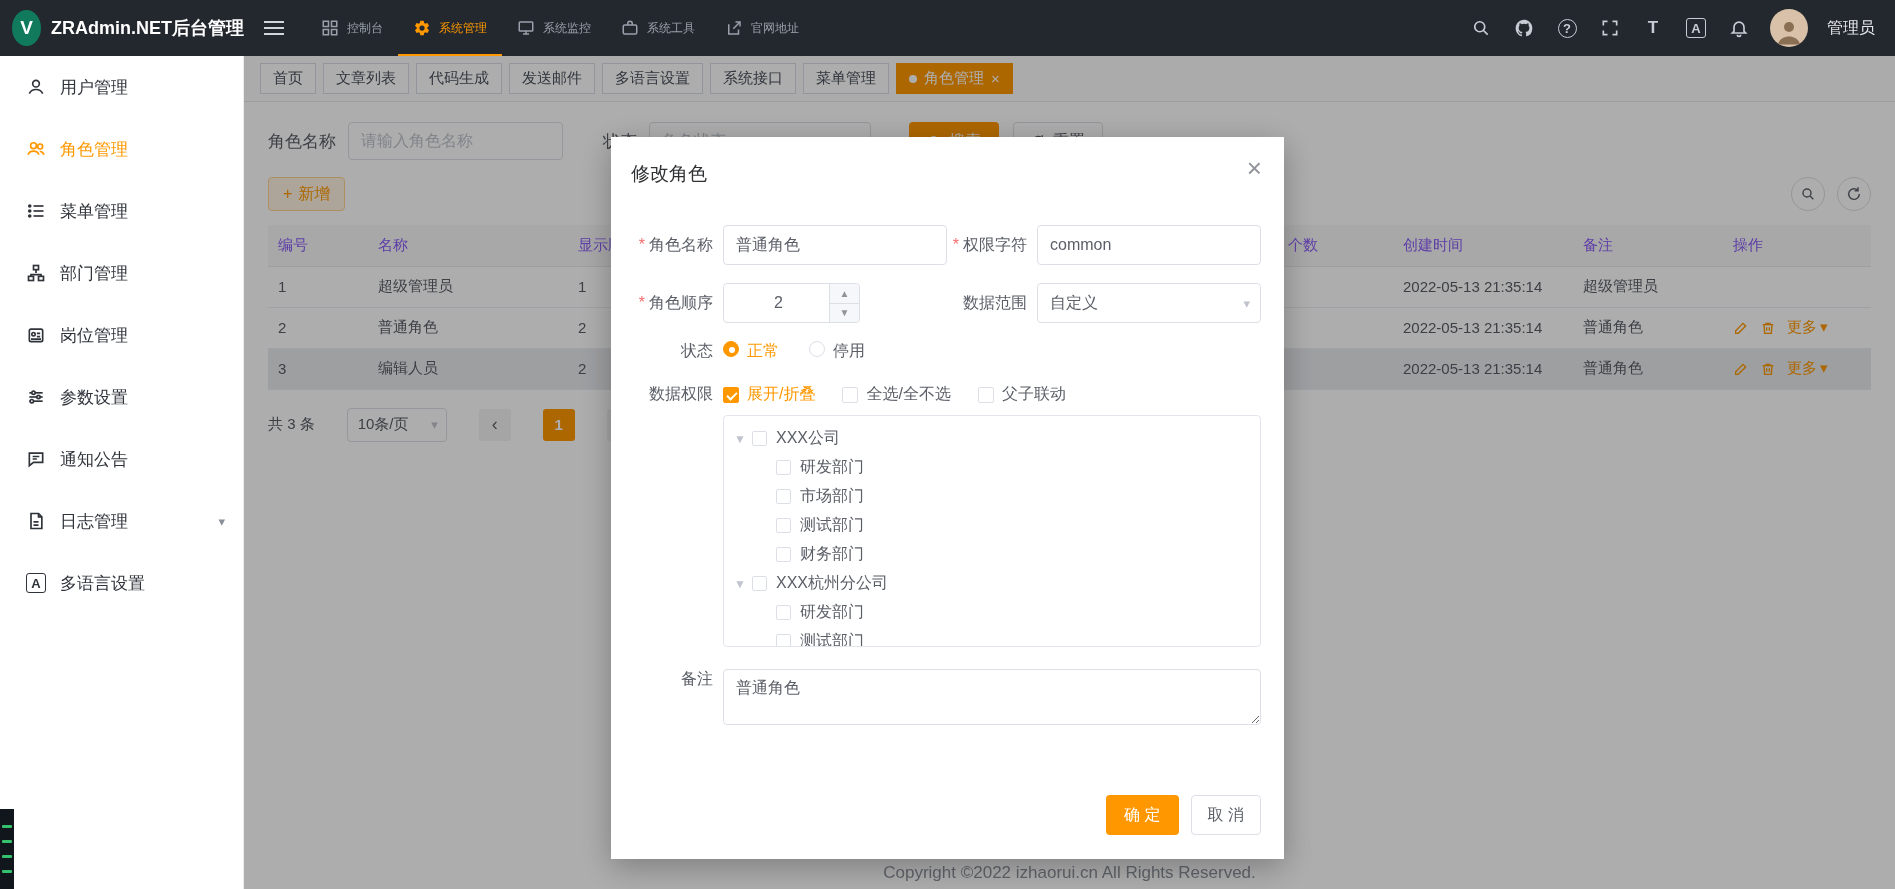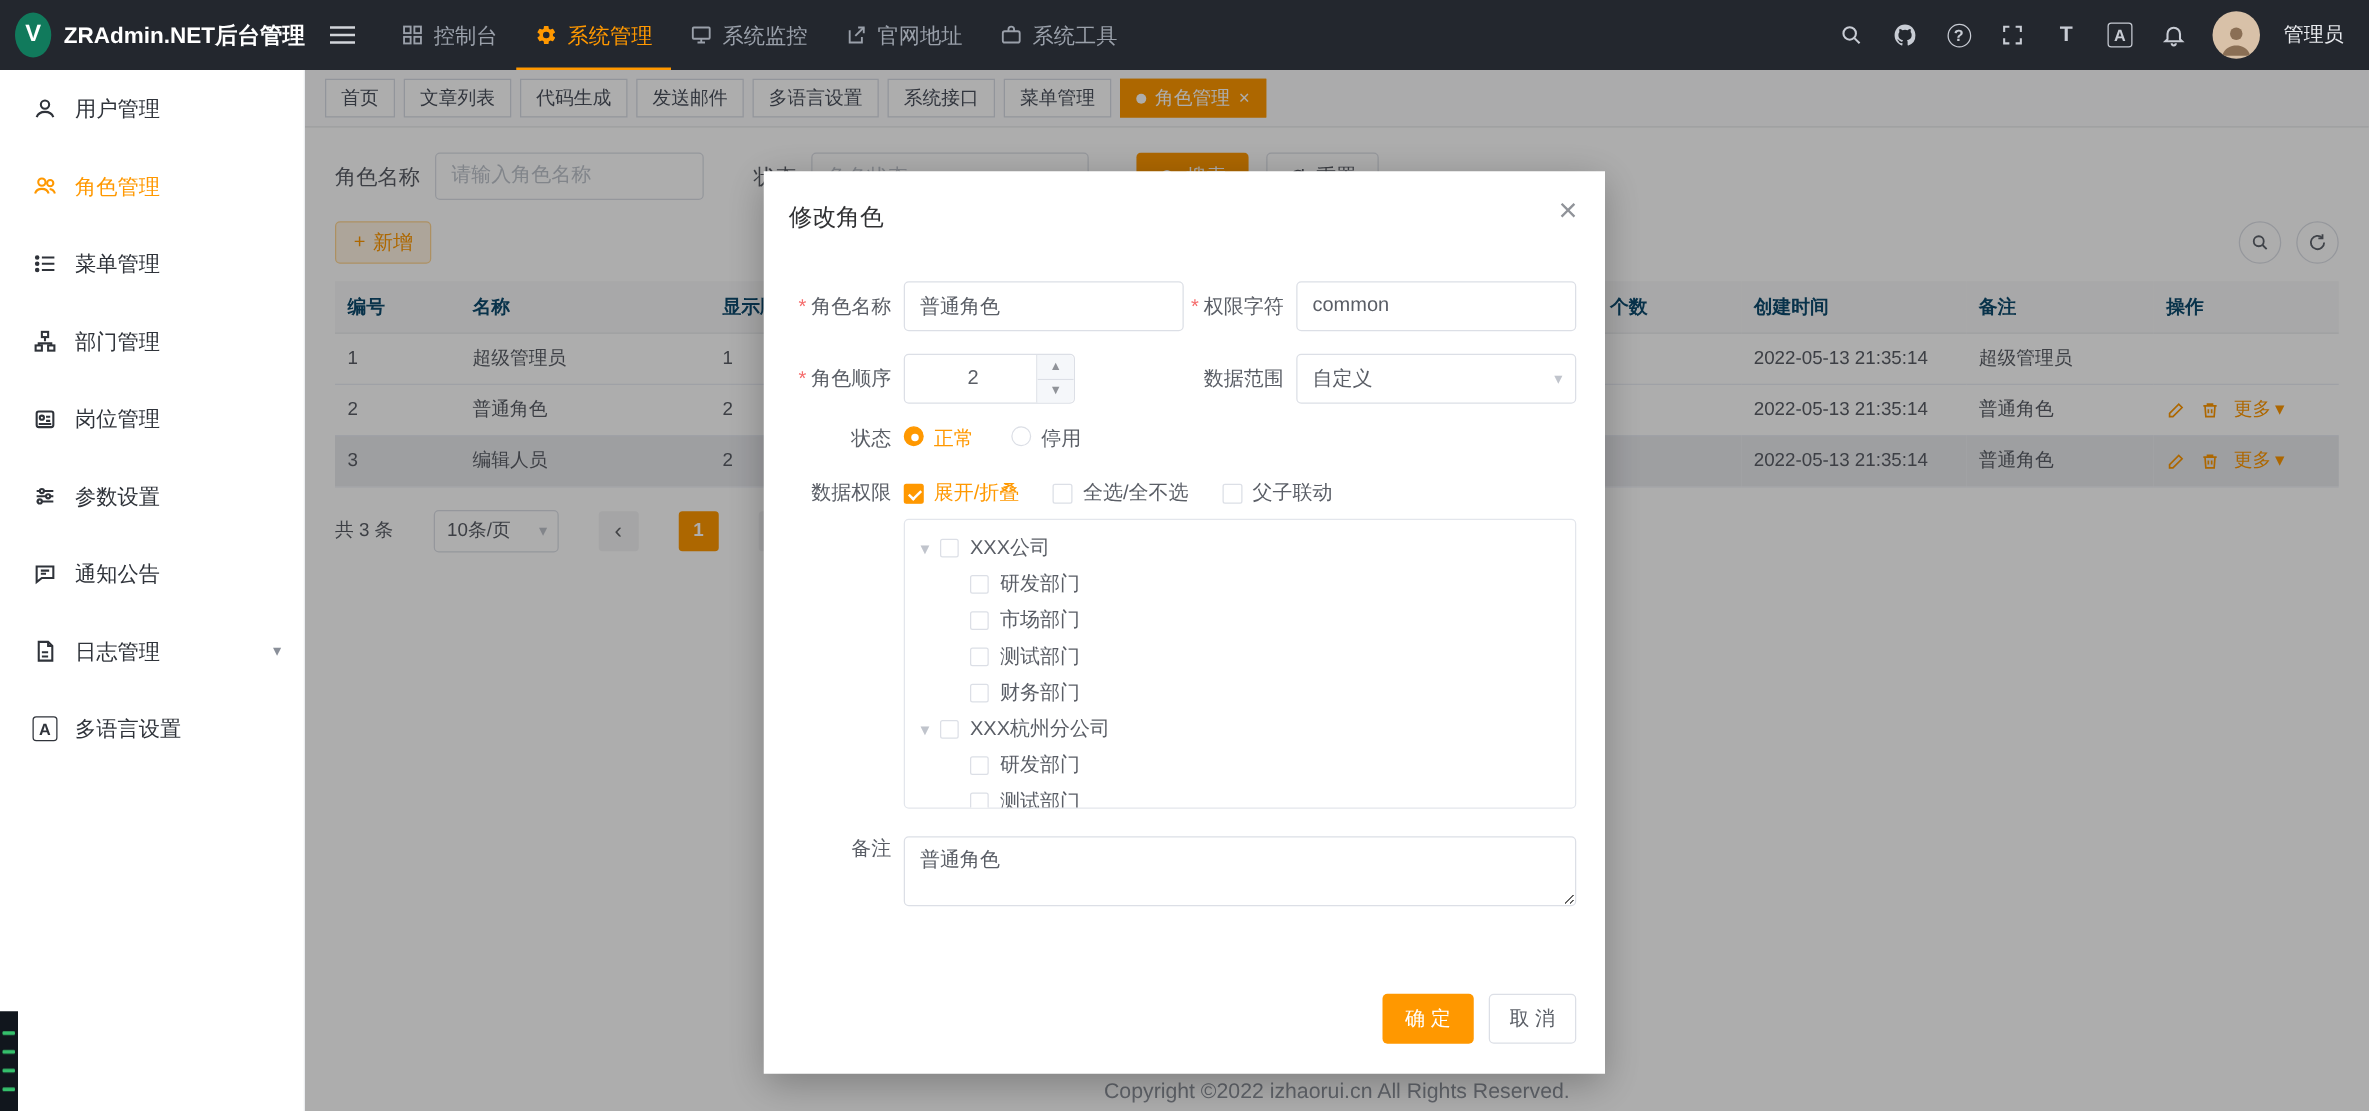--- a/index.html
+++ b/index.html
@@ -10,21 +10,21 @@
   .topbar { position:fixed; top:0; left:0; right:0; height:56px; background:#23272e;
     display:flex; align-items:center; z-index:40; }
   .logo-area { width:244px; flex:0 0 244px; display:flex; align-items:center; gap:10px; padding-left:12px; }
   .logo-circle { width:36px; height:36px; border-radius:50%; background:#117a5c; color:#fff;
     display:flex; align-items:center; justify-content:center; font-weight:bold; font-size:19px; }
   .logo-title { color:#fff; font-size:18px; font-weight:bold; white-space:nowrap; }
   .hamburger { margin-left:14px; display:flex; flex-direction:column; gap:4px; cursor:pointer; padding:6px; }
   .hamburger i { display:block; width:20px; height:2px; background:#d2d5da; }
   .topnav { display:flex; height:100%; margin-left:16px; }
   .nav-item { display:flex; align-items:center; gap:8px; padding:0 15px; color:#9aa0aa;
-    font-size:17px; cursor:pointer; white-space:nowrap; }
+    font-size:12px; cursor:pointer; white-space:nowrap; }
   .nav-item svg { width:18px; height:18px; }
   .nav-item.active { color:#ff9800; box-shadow:inset 0 -2px 0 #ff9800; }
   .topbar-right { margin-left:auto; display:flex; align-items:center; gap:19px; padding-right:20px; color:#c8ccd4; }
   .icon-btn { width:24px; height:24px; display:flex; align-items:center; justify-content:center;
     cursor:pointer; font-size:17px; }
   .icon-btn svg { width:20px; height:20px; }
   .help-circle { width:19px; height:19px; border:1.5px solid #c8ccd4; border-radius:50%;
     display:flex; align-items:center; justify-content:center; font-size:13px; font-weight:bold; }
   .lang-box { width:20px; height:20px; border:1.5px solid #c8ccd4; border-radius:3px;
     display:flex; align-items:center; justify-content:center; font-size:13px; font-weight:bold; }
@@ -74,21 +74,21 @@
   .action-row { display:flex; align-items:center; margin:17px 24px 0; }
   .btn-add { height:34px; border-radius:4px; background:#fff4e3; border:1px solid #ffd591;
     color:#ff9800; font-size:16px; display:inline-flex; align-items:center; gap:6px; padding:0 14px; cursor:pointer; }
   .toolbar-right { margin-left:auto; display:flex; gap:12px; }
   .circle-btn { width:34px; height:34px; border-radius:50%; border:1px solid #dcdfe6; background:#fff;
     display:flex; align-items:center; justify-content:center; color:#5f646c; cursor:pointer; }
   .circle-btn svg { width:16px; height:16px; }
 
   table.role-table { margin:14px 24px 0; border-collapse:collapse; table-layout:fixed;
     width:calc(100% - 48px); font-size:15px; color:#5a5e66; }
-  .role-table th { background:#f8f8f9; color:#0c4a6e; font-weight:bold; text-align:left;
+  .role-table th { background:#f8f8f9; color:#8b5cf6; font-weight:normal; text-align:left;
     height:41px; padding:0 10px; border-bottom:1px solid #e8eaec; white-space:nowrap; overflow:hidden; }
   .role-table td { height:41px; padding:0 10px; border-bottom:1px solid #ebeef5; white-space:nowrap; overflow:hidden; }
   tr.selected td { background:#e9eaee; }
   .ops { display:flex; align-items:center; gap:11px; color:#ff9800; cursor:pointer; }
   .ops svg { width:16px; height:16px; }
   .more-link { display:inline-flex; gap:3px; color:#ff9800; font-size:15px; }
 
   .pager { display:flex; align-items:center; margin:18px 24px 0; font-size:15px; color:#5a5e66; gap:32px; }
   .page-size { width:100px; height:34px; border:1px solid #dcdfe6; border-radius:4px; background:#fff;
     display:flex; align-items:center; justify-content:space-between; padding:0 8px 0 10px; cursor:pointer; }
@@ -188,32 +188,32 @@
     <div class="nav-item">
       <svg viewBox="0 0 24 24" fill="none" stroke="currentColor" stroke-width="2">
           <rect x="3" y="4" width="18" height="12" rx="1"></rect>
           <line x1="12" y1="16" x2="12" y2="20"></line>
           <line x1="8" y1="20" x2="16" y2="20"></line>
         </svg>
       <span>系统监控</span>
     </div>
     <div class="nav-item">
       <svg viewBox="0 0 24 24" fill="none" stroke="currentColor" stroke-width="2">
+          <rect x="3" y="8" width="18" height="12" rx="2"></rect>
+          <path d="M9 8V6a3 3 0 0 1 6 0v2"></path>
+        </svg>
+      <span>系统工具</span>
+    </div>
+    <div class="nav-item">
+      <svg viewBox="0 0 24 24" fill="none" stroke="currentColor" stroke-width="2">
           <path d="M5 7v13h13v-6"></path>
           <path d="M14 4h6v6"></path>
           <path d="M20 4l-9 9"></path>
         </svg>
       <span>官网地址</span>
-    </div>
-    <div class="nav-item">
-      <svg viewBox="0 0 24 24" fill="none" stroke="currentColor" stroke-width="2">
-          <rect x="3" y="8" width="18" height="12" rx="2"></rect>
-          <path d="M9 8V6a3 3 0 0 1 6 0v2"></path>
-        </svg>
-      <span>系统工具</span>
     </div>
   </nav>
   <div class="topbar-right">
     <div class="icon-btn">
       <svg viewBox="0 0 24 24" fill="none" stroke="currentColor" stroke-width="2">
           <circle cx="10.5" cy="10.5" r="6"></circle>
           <line x1="15" y1="15" x2="20" y2="20"></line>
         </svg>
     </div>
     <div class="icon-btn">

